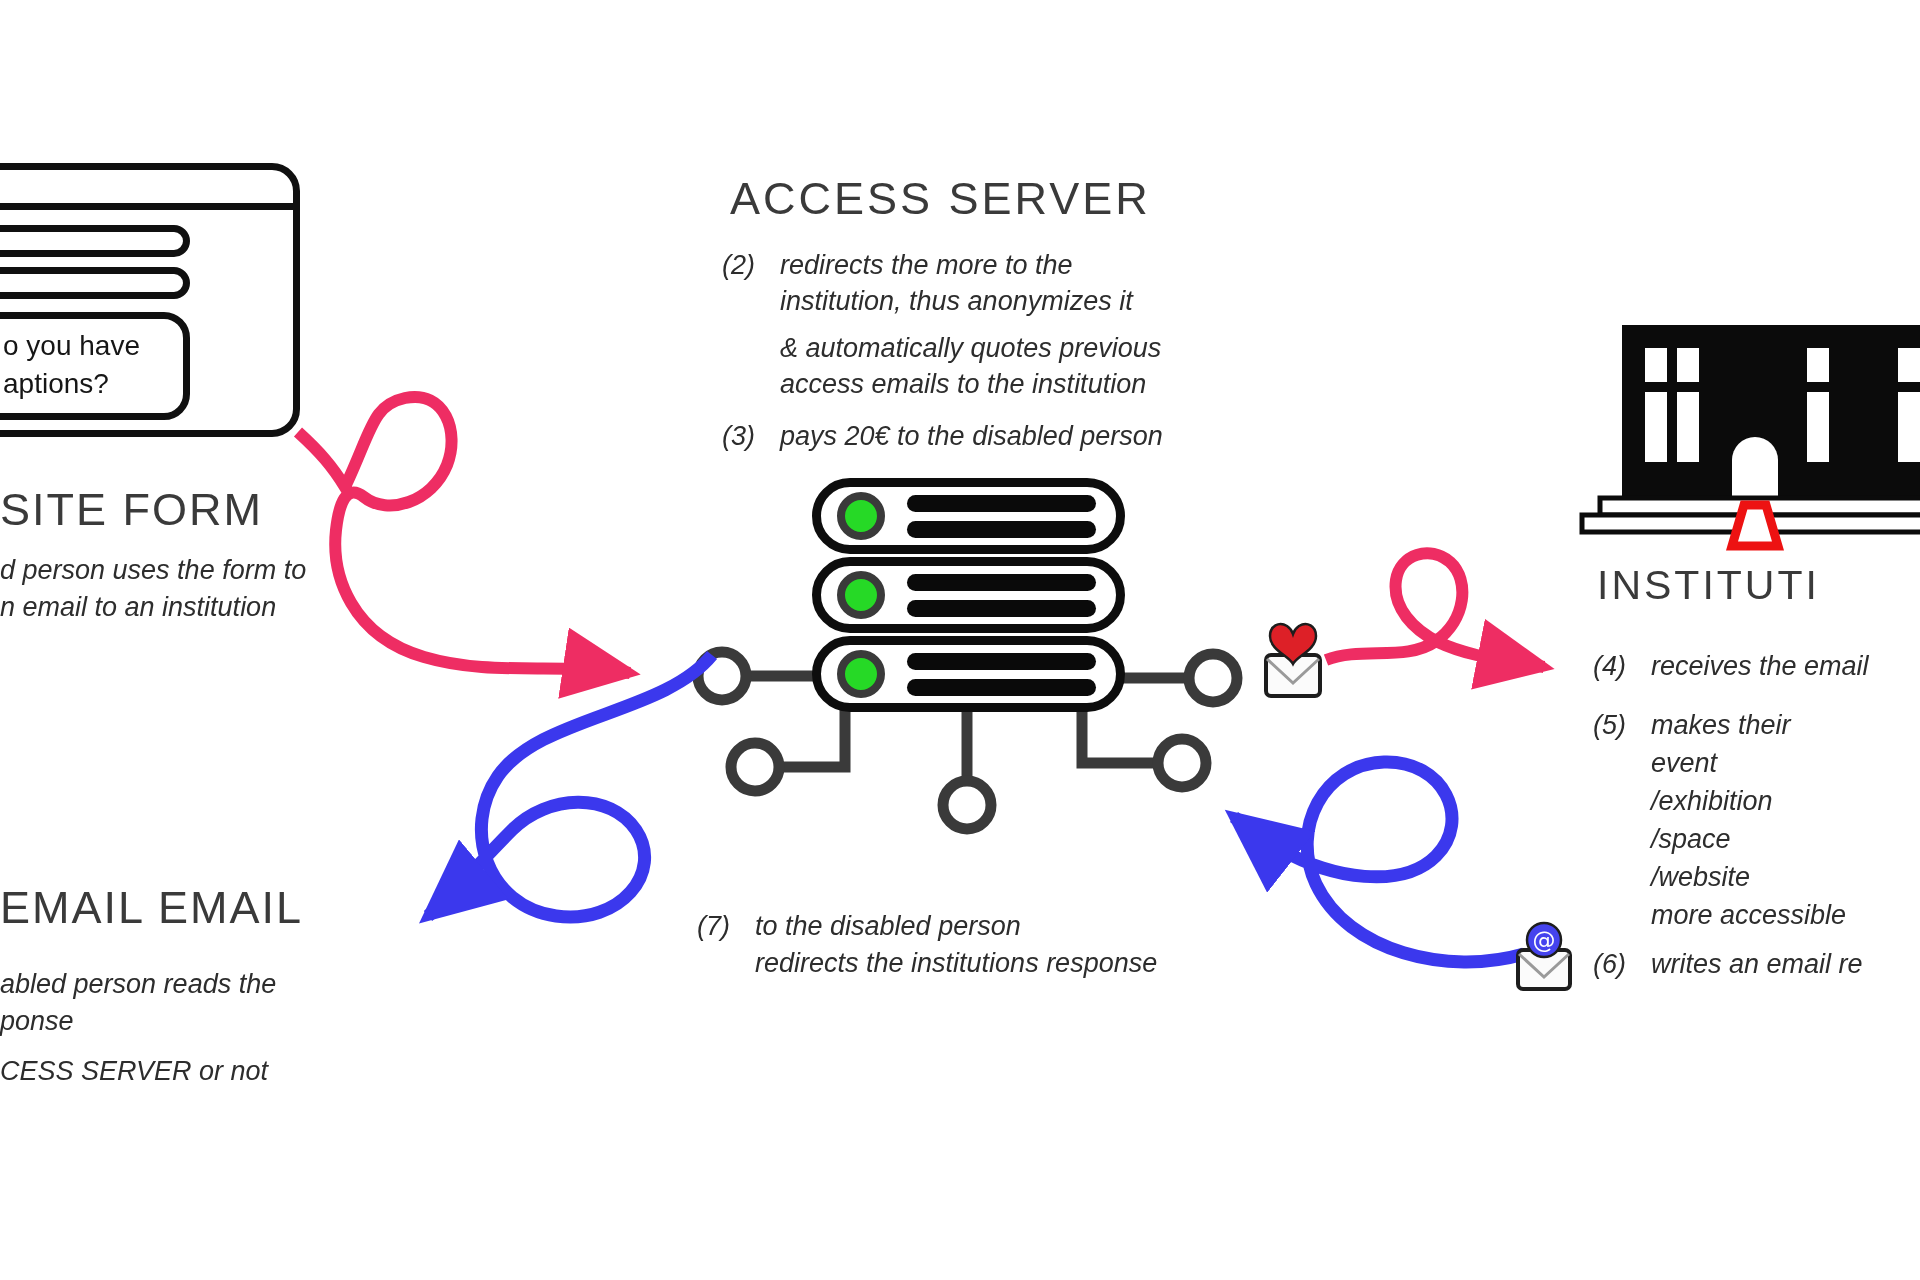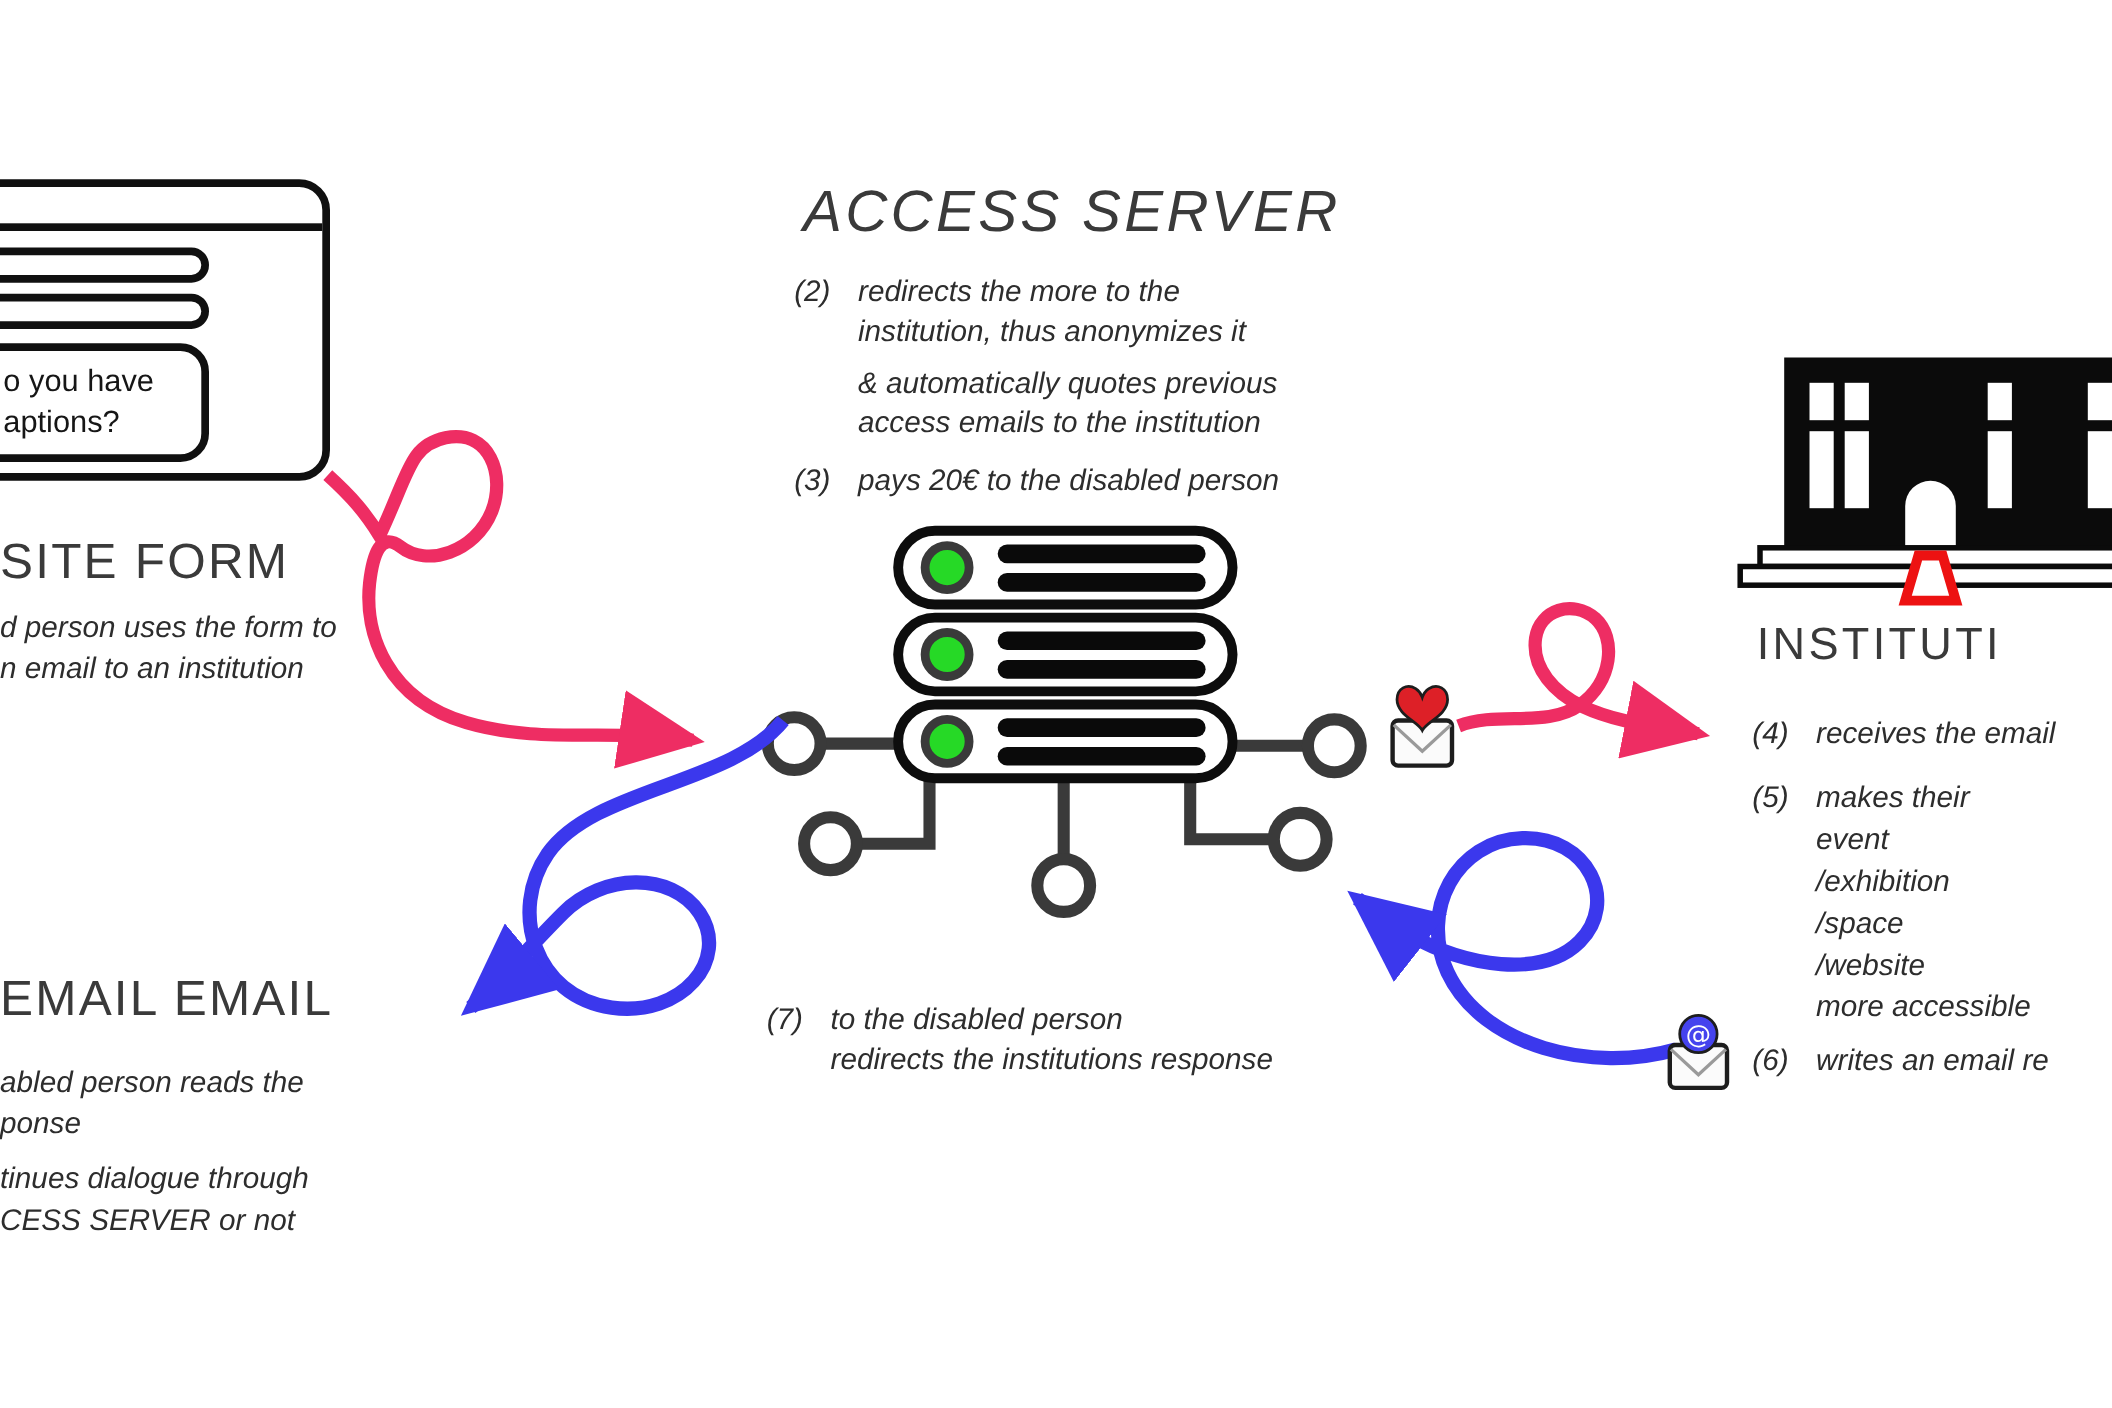--- a/index.html
+++ b/index.html
@@ -133,21 +133,21 @@
     <div>o you have</div>
     <div>aptions?</div>
   </div>
 
   <div class="abs hud h1" style="left:0px;top:487px;">SITE FORM</div>
   <div class="abs hud it" style="left:0px;top:552px;line-height:37px;">
     <div>d person uses the form to</div>
     <div>n email to an institution</div>
   </div>
 
-  <div class="abs hud h1" style="left:730px;top:166px;font-size:53px;letter-spacing:3px;font-style:italic;">ACCESS SERVER</div>
+  <div class="abs hud h1" style="left:730px;top:176px;font-size:45px;letter-spacing:3px;">ACCESS SERVER</div>
 
   <div class="abs hud it step" style="left:722px;top:247px;">
     <span class="num">(2)</span>
     <span>
       <div>redirects the more to the</div>
       <div>institution, thus anonymizes it</div>
       <div class="gap-before">&amp; automatically quotes previous</div>
       <div>access emails to the institution</div>
     </span>
   </div>
@@ -212,17 +212,16 @@
     <span class="num">(6)</span>
     <span>writes an email re</span>
   </div>
 
   <div class="abs hud h1" style="left:0px;top:885px;">EMAIL EMAIL</div>
   <div class="abs hud it" style="left:0px;top:966px;line-height:37px;">
     <div>abled person reads the</div>
     <div>ponse</div>
   </div>
   <div class="abs hud it" style="left:0px;top:1052px;line-height:38px;">
-    <div>tinues dialogue through</div>
     <div>CESS SERVER or not</div>
   </div>
 
 </div>
 
 </body></html>

